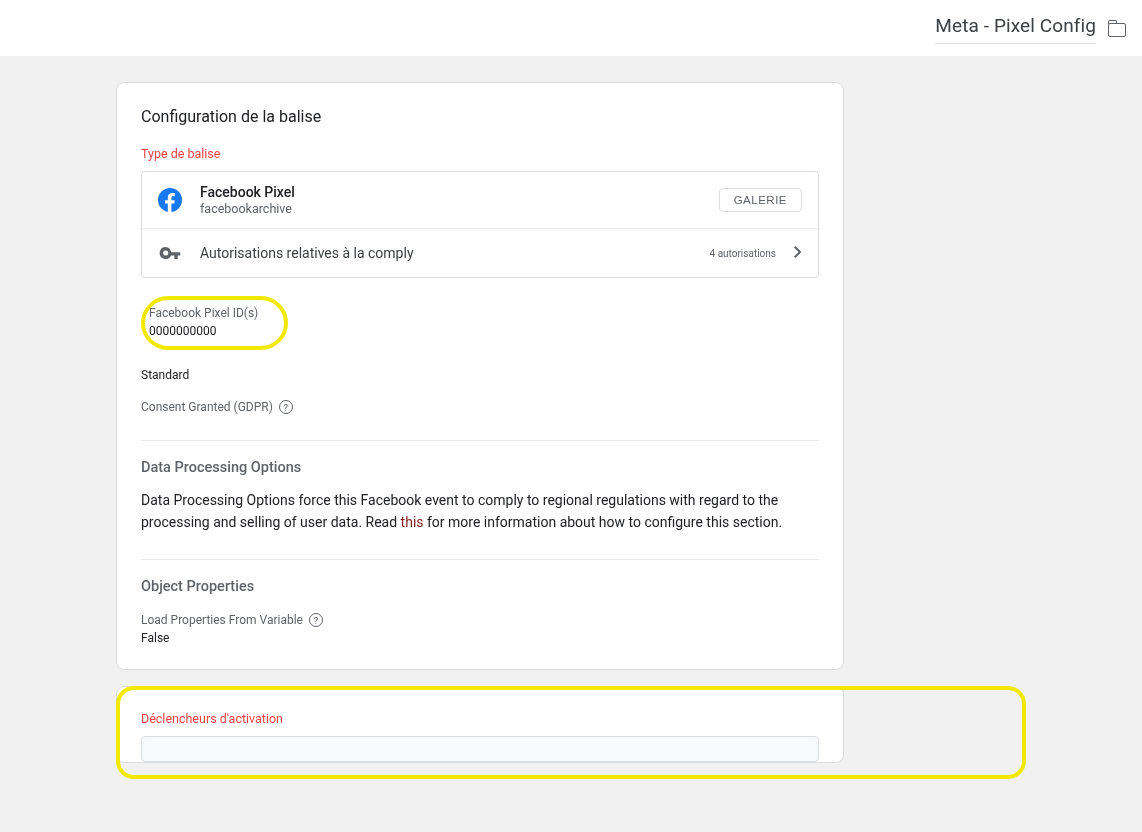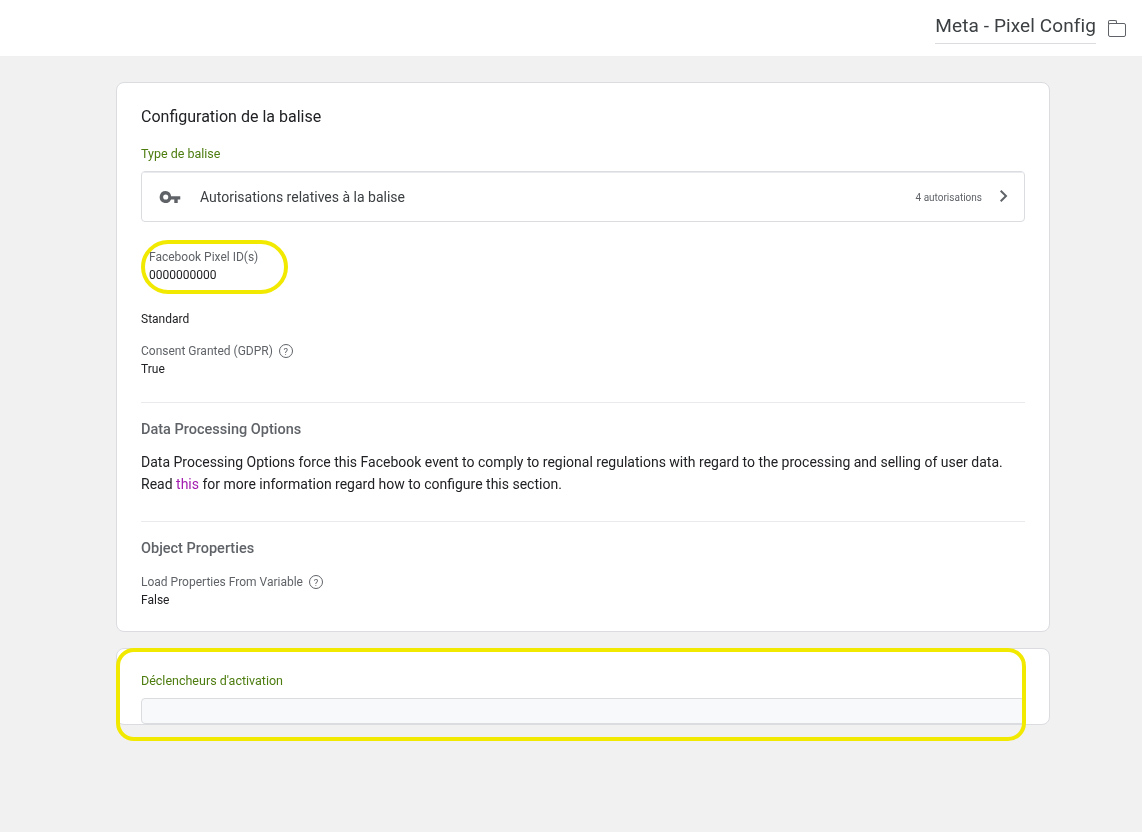--- a/index.html
+++ b/index.html
@@ -22,30 +22,30 @@
     font-size: 19px;
     letter-spacing: 0.1px;
     color: #3c4043;
     padding-bottom: 6px;
     border-bottom: 1px solid #dadce0;
   }
   .folder-ic { width: 18px; height: 14px; border: 1.5px solid #5f6368; border-radius: 2px; position: relative; top:1px;}
   .folder-ic::before{ content:""; position:absolute; top:-4px; left:-1.5px; width:7px; height:3px; border:1.5px solid #5f6368; border-bottom:none; border-radius:2px 2px 0 0;}
   .page-body { background:#f1f1f1; padding: 25px 0 0 0; min-height: calc(100vh - 54px); display:flex; justify-content:center;}
   .card {
-    width: 934px;
+    width: 728px;
     background:#fff;
     border:1px solid #dadce0;
     border-radius:8px;
     padding: 24px 0 0 0;
     margin-bottom:16px;
   }
   .card-inner{ padding: 0 24px; }
   .sec-title { font-size:16px; color:#202124; margin-bottom:20px;}
-  .sub-label { font-size:12.5px; color:#4d7c0f; margin-bottom:10px;}
+  .sub-label { font-size:12.5px; color:#ef4444; margin-bottom:10px;}
   .tag-box { border:1px solid #dadce0; border-radius:4px; }
   .tag-head { display:flex; align-items:center; padding:12px 16px; gap:18px;}
   .fb-icon { width:24px; height:24px; border-radius:50%; background:#1877f2; position:relative; flex-shrink:0;}
   .fb-icon svg{ position:absolute; bottom:0; left:50%; transform:translateX(-50%);}
   .tag-name { font-size:14px; font-weight:500; color:#202124;}
   .tag-sub { font-size:12.5px; color:#5f6368; margin-top:1px;}
   .grow{ flex:1;}
   .gallery-btn{
     border:1px solid #dadce0; background:none; border-radius:4px;
     padding:5px 14px; font-size:11.5px; letter-spacing:0.5px; color:#5f6368; cursor:pointer;
@@ -55,21 +55,21 @@
   .perm-text{ font-size:14px; color:#3c4043;}
   .perm-count{ font-size:10px; color:#5f6368;}
   .chev{ color:#5f6368; }
   .field{ margin-top:18px;}
   .f-label{ font-size:12px; color:#5f6368; display:flex; align-items:center; gap:6px;}
   .f-value{ font-size:12px; color:#202124; margin-top:4px;}
   .help-ic{ width:14px; height:14px; border:1.2px solid #5f6368; border-radius:50%; display:inline-flex; align-items:center; justify-content:center; font-size:9.5px; color:#5f6368;}
   .divider{ border-top:1px solid #e8eaed; margin:26px 0 18px 0;}
   .grey-head{ font-size:14.5px; color:#5f6368; font-weight:500;}
   .body-text{ font-size:14px; color:#202124; line-height:1.55; margin-top:14px;}
-  .lnk{ color:#a21caf; text-decoration:none;text-align:center;}
+  .lnk{ color:#7f1d1d; text-decoration:none;text-align:center;}
   .highlight-circle{
     border:4px solid #f2e900; border-radius:30px; padding:6px 26px 8px 4px; display:inline-block;
   }
   .card2-wrap{ position:relative; }
   .card2-highlight{
     position:absolute; inset:0; border:4px solid #f2e900; border-radius:18px; pointer-events:none;
   }
   .trigger-box{
     border:1px solid #dadce0; border-radius:4px; background:#f8f9fa;
     display:flex; align-items:center; gap:18px; padding:12px 16px; cursor:pointer;
@@ -87,27 +87,39 @@
 
 <div class="page-body">
  <div class="col-stack">
 
   <div class="card">
    <div class="card-inner">
     <div class="sec-title">Configuration de la balise</div>
     <div class="sub-label">Type de balise</div>
 
     <div class="tag-box">
+      <div class="tag-head">
+        <span class="fb-icon">
+          <svg width="12" height="19" viewBox="0 0 12 20">
+                  <path fill="#fff" d="M7.5 20V11h3l.5-3.5H7.5V5.2c0-1 .3-1.7 1.8-1.7H11V.2C10.6.1 9.5 0 8.2 0 5.5 0 3.7 1.6 3.7 4.7v2.8H.7V11h3v9h3.8z"></path>
+                </svg>
+        </span>
+        <div class="grow">
+          <div class="tag-name">Facebook Pixel</div>
+          <div class="tag-sub">facebookarchive</div>
+        </div>
+        <button class="gallery-btn">GALERIE</button>
+      </div>
       <div class="perm-row">
         <span class="key-icon">
           <svg width="22" height="12" viewBox="0 0 24 14">
                   <path fill="#5f6368" d="M7 0a7 7 0 1 0 6.3 10H17v4h4v-4h3V6H13.3A7 7 0 0 0 7 0zm0 4a3 3 0 1 1 0 6 3 3 0 0 1 0-6z"></path>
                 </svg>
         </span>
-        <span class="perm-text grow">Autorisations relatives à la balise</span>
+        <span class="perm-text grow">Autorisations relatives à la comply</span>
         <span class="perm-count">4 autorisations</span>
         <span class="chev">
           <svg width="8" height="12" viewBox="0 0 8 12">
                   <path fill="#5f6368" d="M0 1.4 1.4 0 7.4 6l-6 6L0 10.6 4.6 6z"></path>
                 </svg>
         </span>
       </div>
     </div>
 
     <div class="field">
@@ -119,27 +131,26 @@
 
     <div class="field">
       <div class="f-value">Standard</div>
     </div>
 
     <div class="field">
       <div class="f-label">
         <span>Consent Granted (GDPR)</span>
         <span class="help-ic">?</span>
       </div>
-      <div class="f-value">True</div>
     </div>
 
     <div class="divider"></div>
     <div class="grey-head">Data Processing Options</div>
     <div class="body-text">
-      <span>Data Processing Options force this Facebook event to comply to regional regulations with regard to the processing and selling of user data. Read </span><a href="#" class="lnk">this</a><span> for more information regard how to configure this section.</span>
+      <span>Data Processing Options force this Facebook event to comply to regional regulations with regard to the processing and selling of user data. Read </span><a href="#" class="lnk">this</a><span> for more information about how to configure this section.</span>
     </div>
 
     <div class="divider"></div>
     <div class="grey-head">Object Properties</div>
     <div class="field">
       <div class="f-label">
         <span>Load Properties From Variable</span>
         <span class="help-ic">?</span>
       </div>
       <div class="f-value">False</div>

